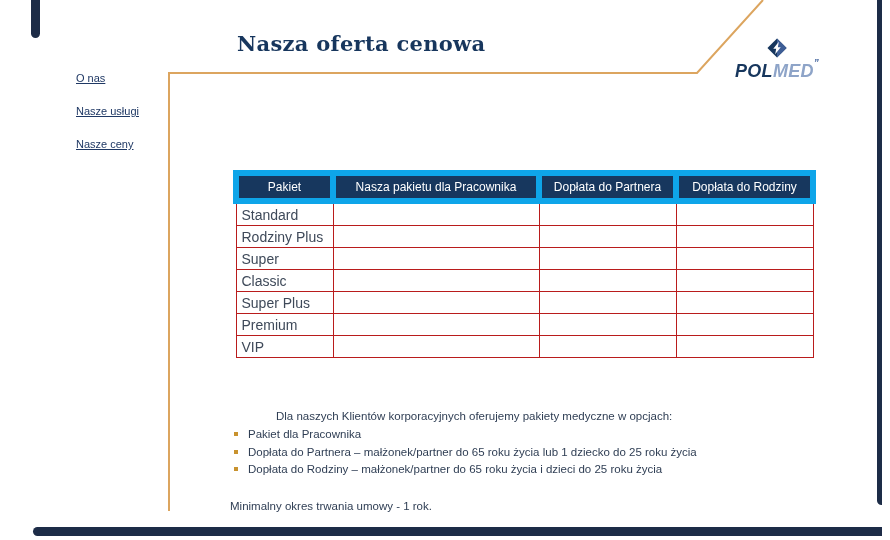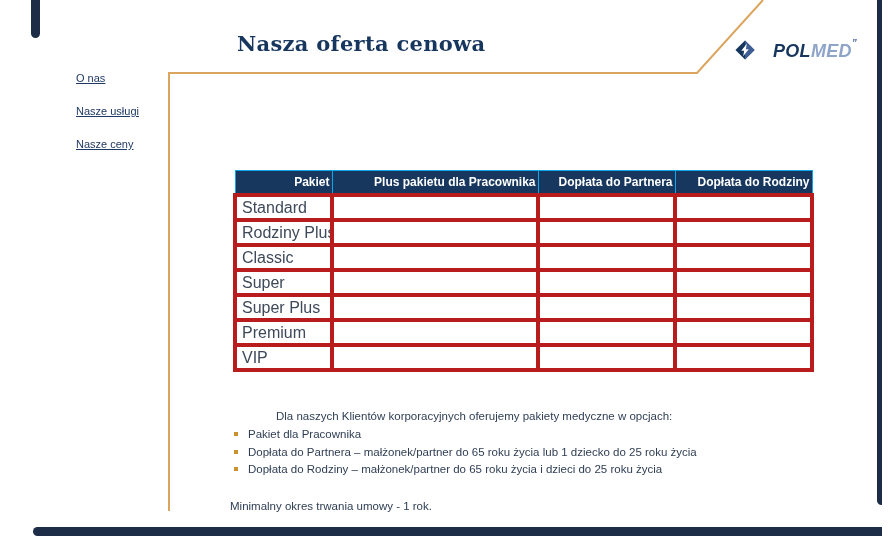--- a/index.html
+++ b/index.html
@@ -14,41 +14,41 @@
   .bar-bottom{left:33px;top:527px;width:855px;height:9px;border-radius:5px;}
   
   .frame-svg{position:absolute;left:0;top:0;pointer-events:none;}
   
   .title{
     position:absolute;left:237px;top:31px;
     font-family:"DejaVu Serif","Liberation Serif",serif;
     font-weight:bold;font-size:21px;color:#17365d;letter-spacing:.3px;white-space:nowrap;
   }
   
-  .logo{position:absolute;left:735px;top:38px;display:flex;align-items:center;gap:18px;}
+  .logo{position:absolute;left:735px;top:38px;display:flex;align-items:center;gap:0;flex-direction:column;}
   .logo-text{font-style:italic;font-weight:bold;font-size:18px;letter-spacing:.3px;white-space:nowrap;}
   .logo-pol{color:#17365d;}
   .logo-med{color:#8ea4c8;}
   .logo-mark{font-size:10px;color:#44659e;vertical-align:10px;font-weight:bold;}
   
   .nav-link{
     position:absolute;left:37px;font-size:11px;color:#1f3864;
     text-decoration:underline;cursor:pointer;white-space:nowrap;margin-left:39px;
   }
   
   .pricing-table{
     position:absolute;left:233px;top:170px;border-collapse:collapse;table-layout:fixed;
     width:577px;
   }
   .pricing-table th{
-    background:#17375e;color:#ffffff;font-size:12px;font-weight:bold;
-    height:22px;text-align:right;border:1px solid #0ea5e9;padding:0 2px;white-space:nowrap;overflow:hidden;
+    background:#17375e;color:#ffffff;font-size:12px;font-weight:normal;
+    height:22px;text-align:center;border:6px solid #0ea5e9;padding:0 2px;white-space:nowrap;overflow:hidden;
   }
   .pricing-table td{
-    height:21px;font-size:16px;color:#3e4959;border:4px solid #b91c1c;
+    height:21px;font-size:14px;color:#3e4959;border:1px solid #b91c1c;
     padding:0 0 0 5px;background:#ffffff;white-space:nowrap;overflow:hidden;
   }
   
   .note-line{position:absolute;font-size:11.5px;color:#2f3e54;white-space:nowrap;}
   .intro{left:232px;top:410px;padding-left:44px;}
   .footer-note{left:230px;top:500px;}
   .bullet-row{position:absolute;left:234px;font-size:11.5px;color:#2f3e54;white-space:nowrap;}
   .bsq{position:absolute;left:0;top:4px;width:4px;height:4px;background:#c8922e;}
   .bullet-row .btxt{margin-left:14px;}
 </style>
@@ -83,46 +83,46 @@
   <table class="pricing-table">
     <colgroup>
       <col style="width:97px">
         <col style="width:206px">
         <col style="width:137px">
         <col style="width:137px">
     </colgroup>
     <thead>
       <tr>
         <th>Pakiet</th>
-        <th>Plus pakietu dla Pracownika</th>
+        <th>Nasza pakietu dla Pracownika</th>
         <th>Dopłata do Partnera</th>
         <th>Dopłata do Rodziny</th>
       </tr>
     </thead>
     <tbody>
       <tr>
         <td>Standard</td>
         <td></td>
         <td></td>
         <td></td>
       </tr>
       <tr>
         <td>Rodziny Plus</td>
         <td></td>
         <td></td>
         <td></td>
       </tr>
       <tr>
-        <td>Classic</td>
+        <td>Super</td>
         <td></td>
         <td></td>
         <td></td>
       </tr>
       <tr>
-        <td>Super</td>
+        <td>Classic</td>
         <td></td>
         <td></td>
         <td></td>
       </tr>
       <tr>
         <td>Super Plus</td>
         <td></td>
         <td></td>
         <td></td>
       </tr>

